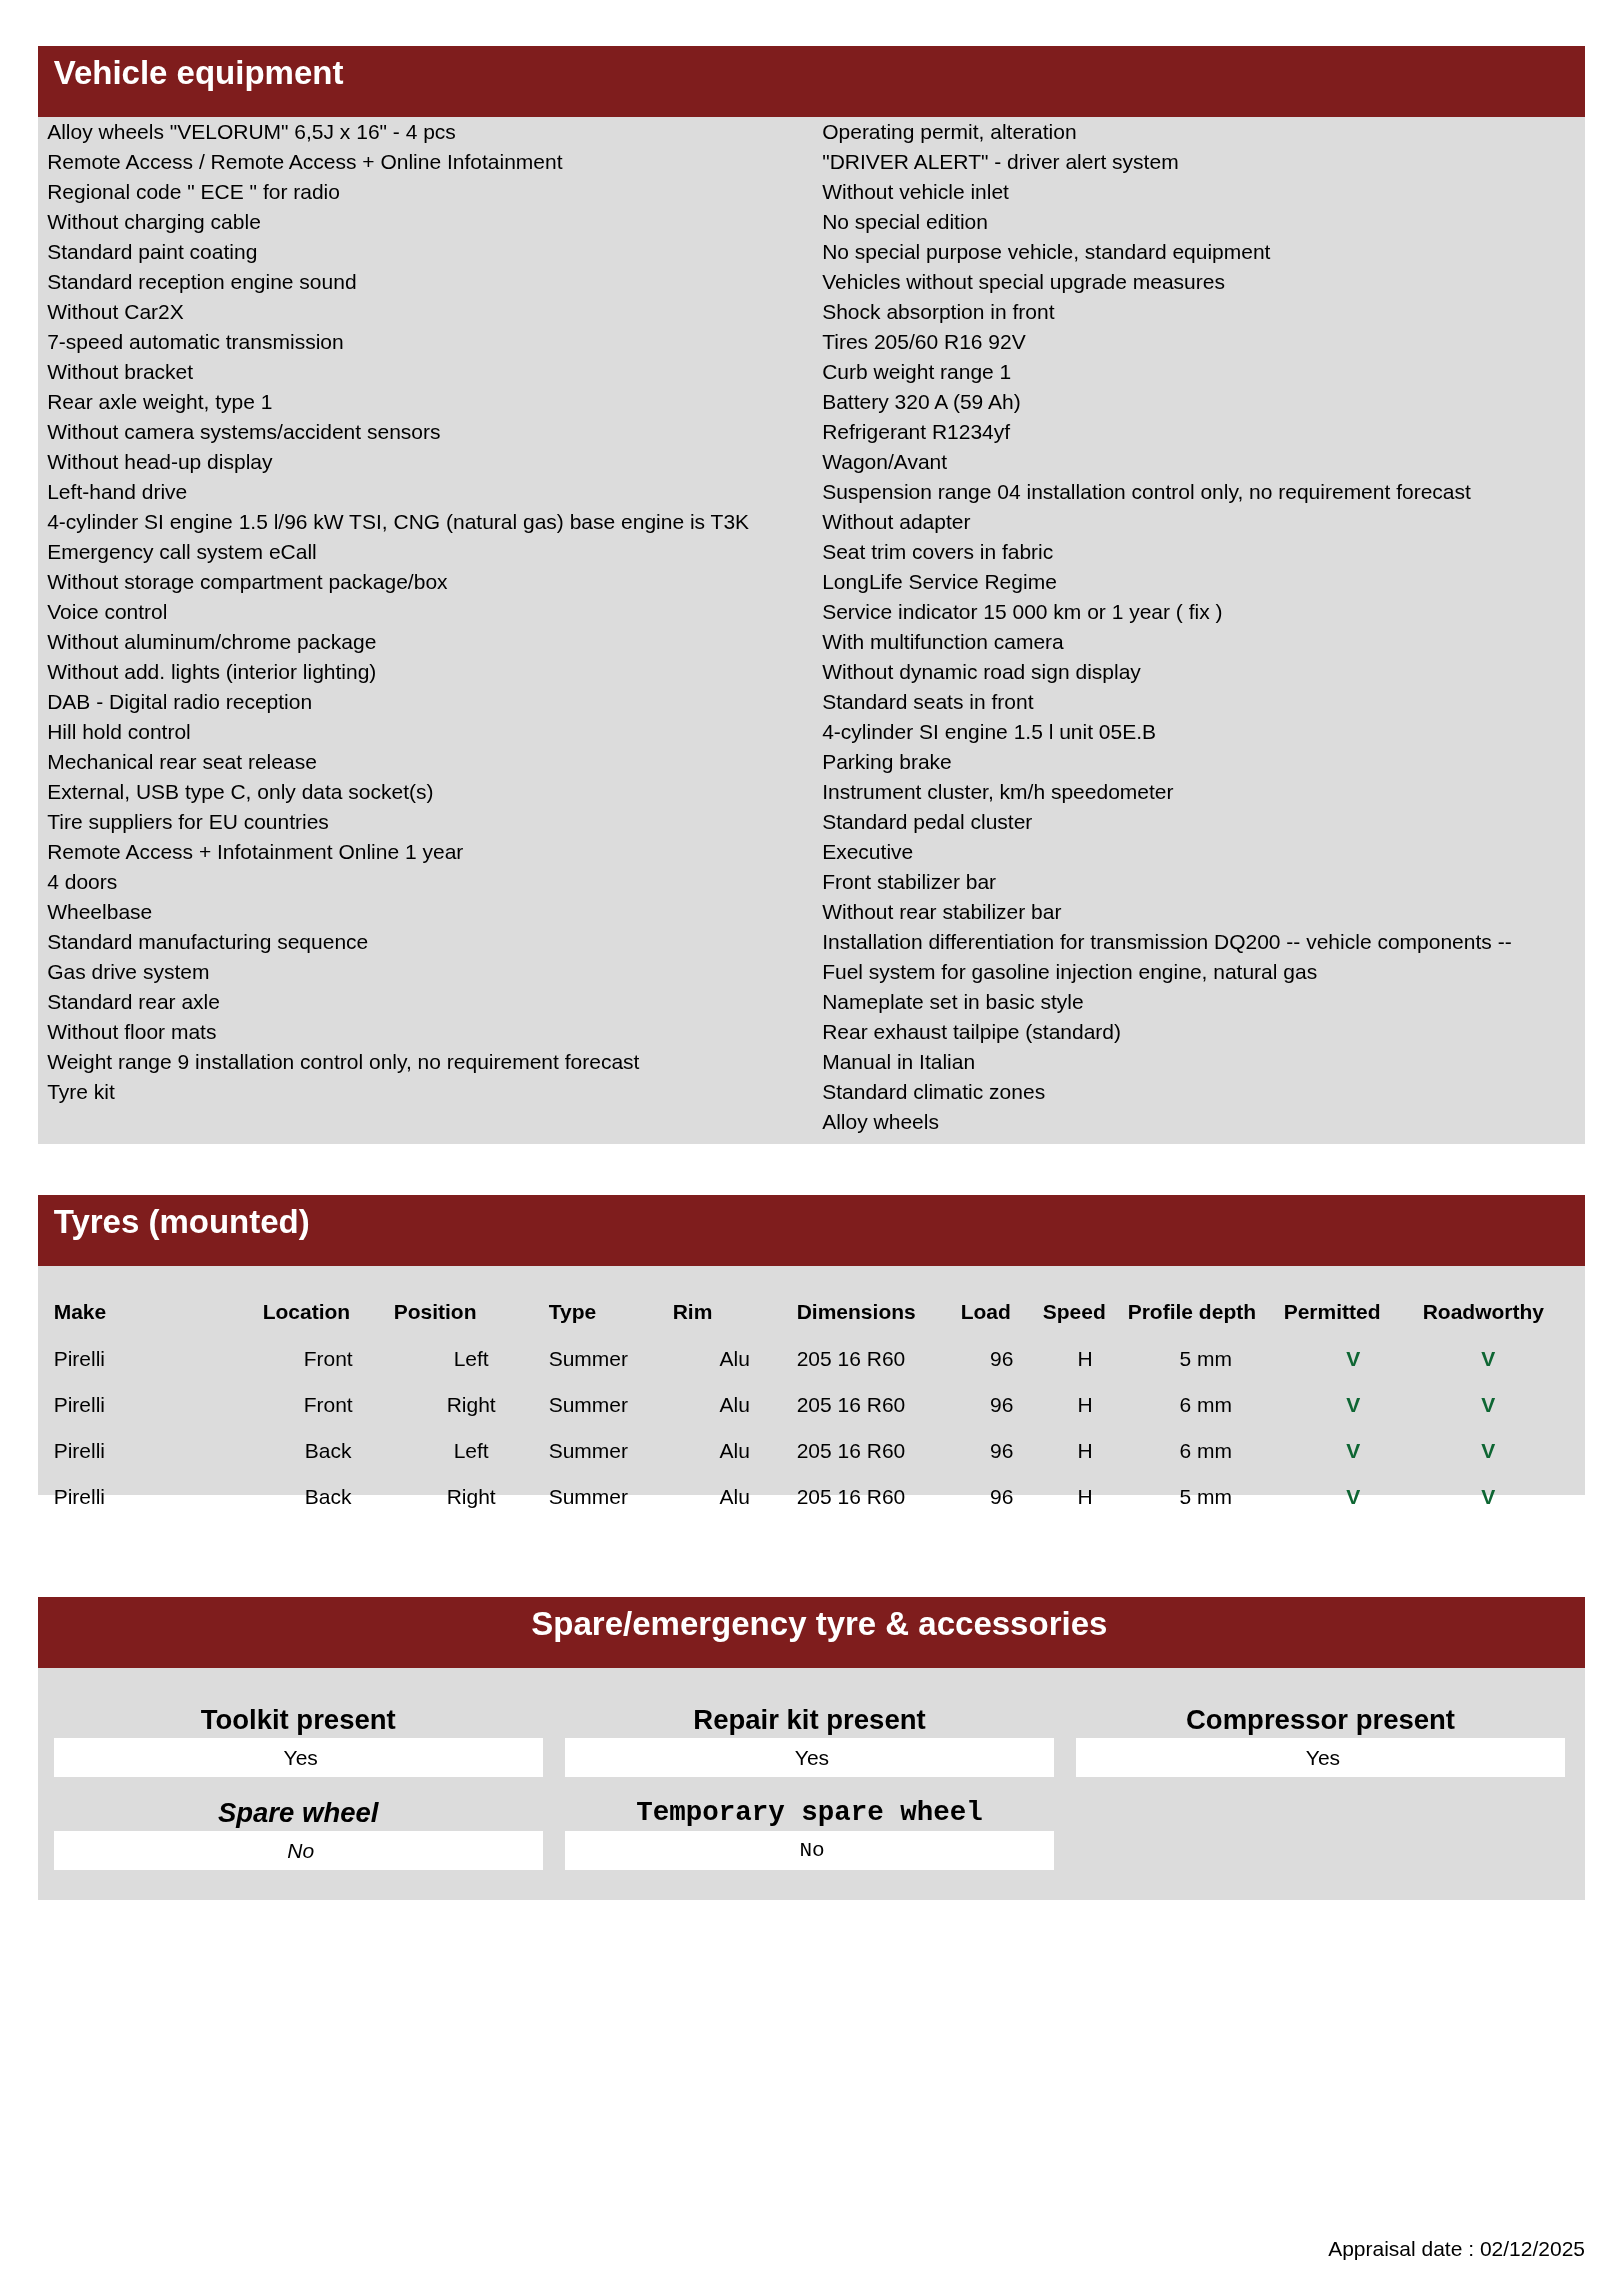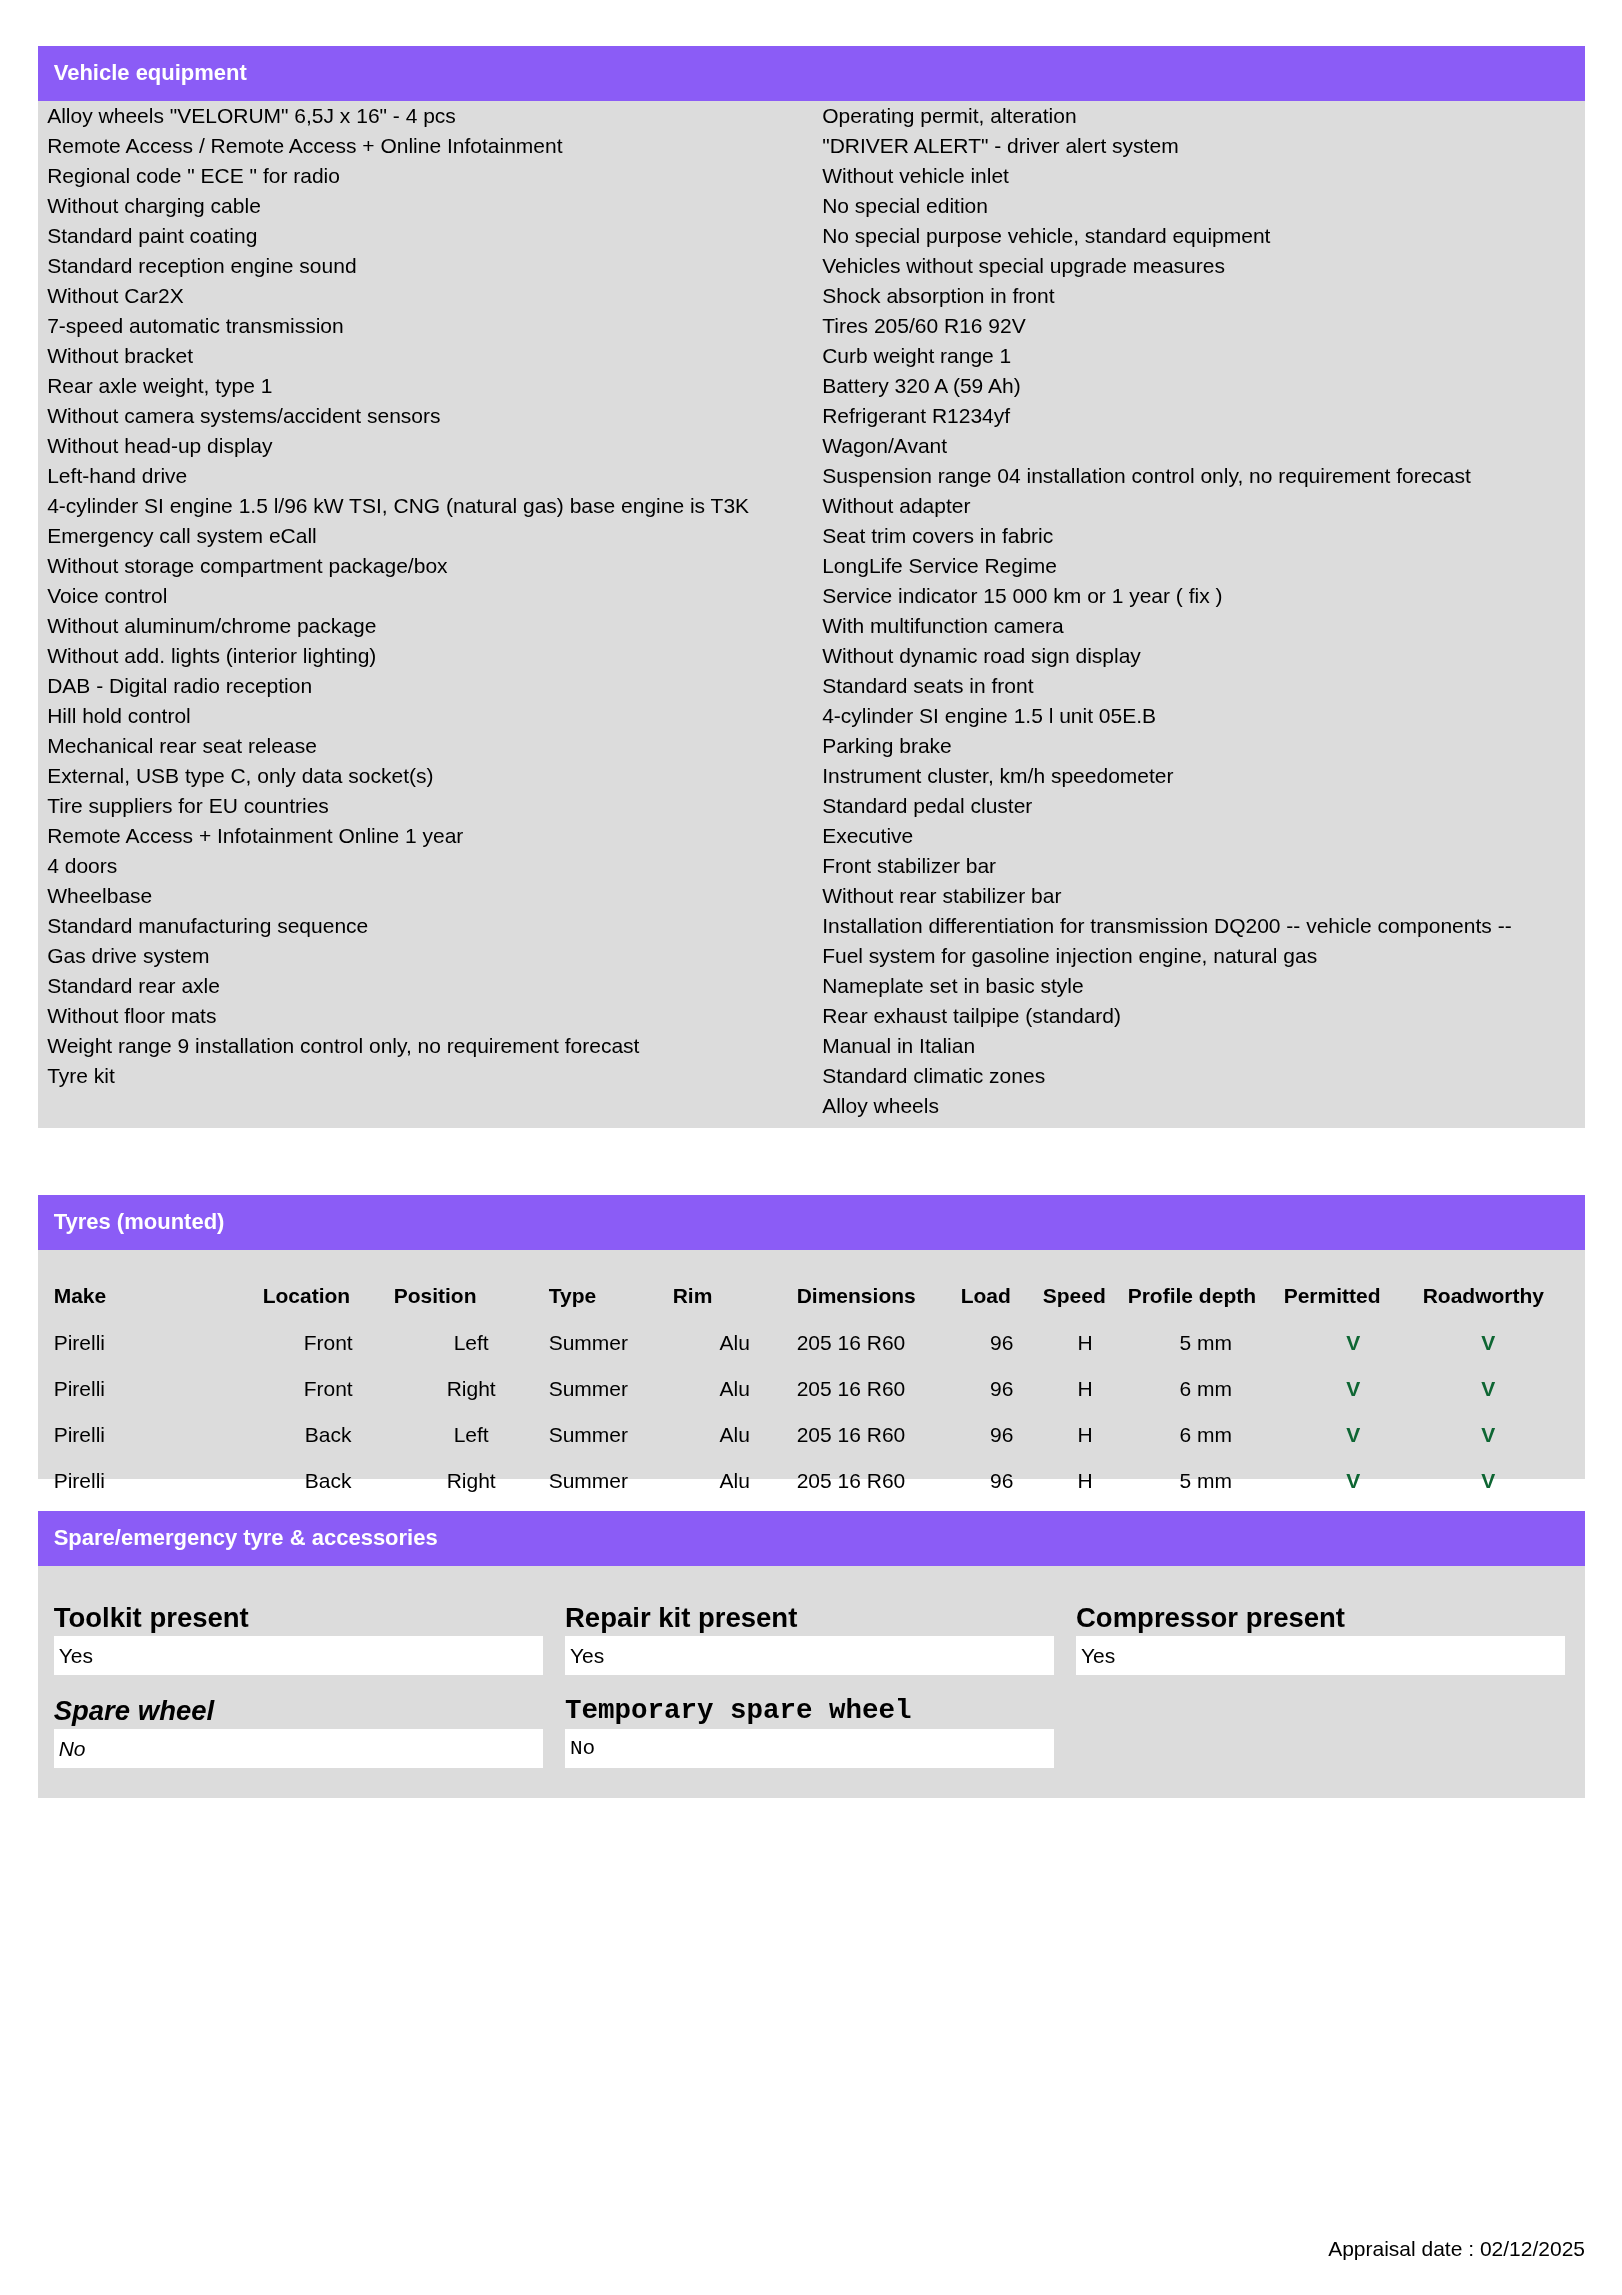--- a/index.html
+++ b/index.html
@@ -1,36 +1,36 @@
 <!DOCTYPE html>
 <html style="font-size:10.5px"><head>
 <meta charset="utf-8">
 <style>
   html, body { margin: 0; padding: 0; background: #ffffff; }
   body { width: 1623px; height: 2295px; position: relative; font-family: "Liberation Sans", sans-serif; color: #000; }
   .section { position: absolute; left: 38px; width: 1547px; }
-  .sec-header { background: #8b5cf6; color: #fff; font-weight: bold; font-size: 22px; height: 55px; line-height: 54px; padding-left: 15.7px; box-sizing: border-box; }
+  .sec-header { background: #7f1d1d; color: #fff; font-weight: bold; font-size: 33px; height: 71px; line-height: 54px; padding-left: 15.7px; box-sizing: border-box; }
   .sec-body { background: #dcdcdc; }
   
   #equip { top: 46px; }
   #equip .sec-body { display: flex; padding: 0; height: 1027px; }
   .equip-col { list-style: none; margin: 0; padding: 0; }
   .equip-col.left { width: 775px; padding-left: 9.2px; }
   .equip-col.right { padding-left: 0; }
   .equip-col li { font-size: 21px; line-height: 30px; height: 30px; white-space: nowrap; }
   
   #tyres { top: 1195px; }
   #tyres .sec-body { height: 229px; position: relative; }
   table.tyres { border-collapse: collapse; position: absolute; top: 22px; left: 15.7px; }
   table.tyres th, table.tyres td { font-size: 21px; padding: 0; height: 46px; white-space: nowrap; }
   table.tyres th { font-weight: bold; text-align: left; height: 48px; }
   table.tyres td.c { text-align: center; }
   table.tyres td.check { color: #0e6633; font-weight: bold; text-align: center; }
   
-  #spare { top: 1511px; }
+  #spare { top: 1597px; text-align: center; }
   #spare .sec-body { height: 232px; position: relative; }
   .field { position: absolute; width: 489px; }
   .field-label { font-size: 27.5px; font-weight: bold; height: 37px; line-height: 37px; }
   .field-value { background: #ffffff; height: 39px; line-height: 39px; font-size: 21px; padding-left: 5px; box-sizing: border-box; }
   .footer-date { position: absolute; top: 2237px; right: 38px; font-size: 21px; }
 </style>
 </head>
 <body>
 
 <div class="section" id="equip">

